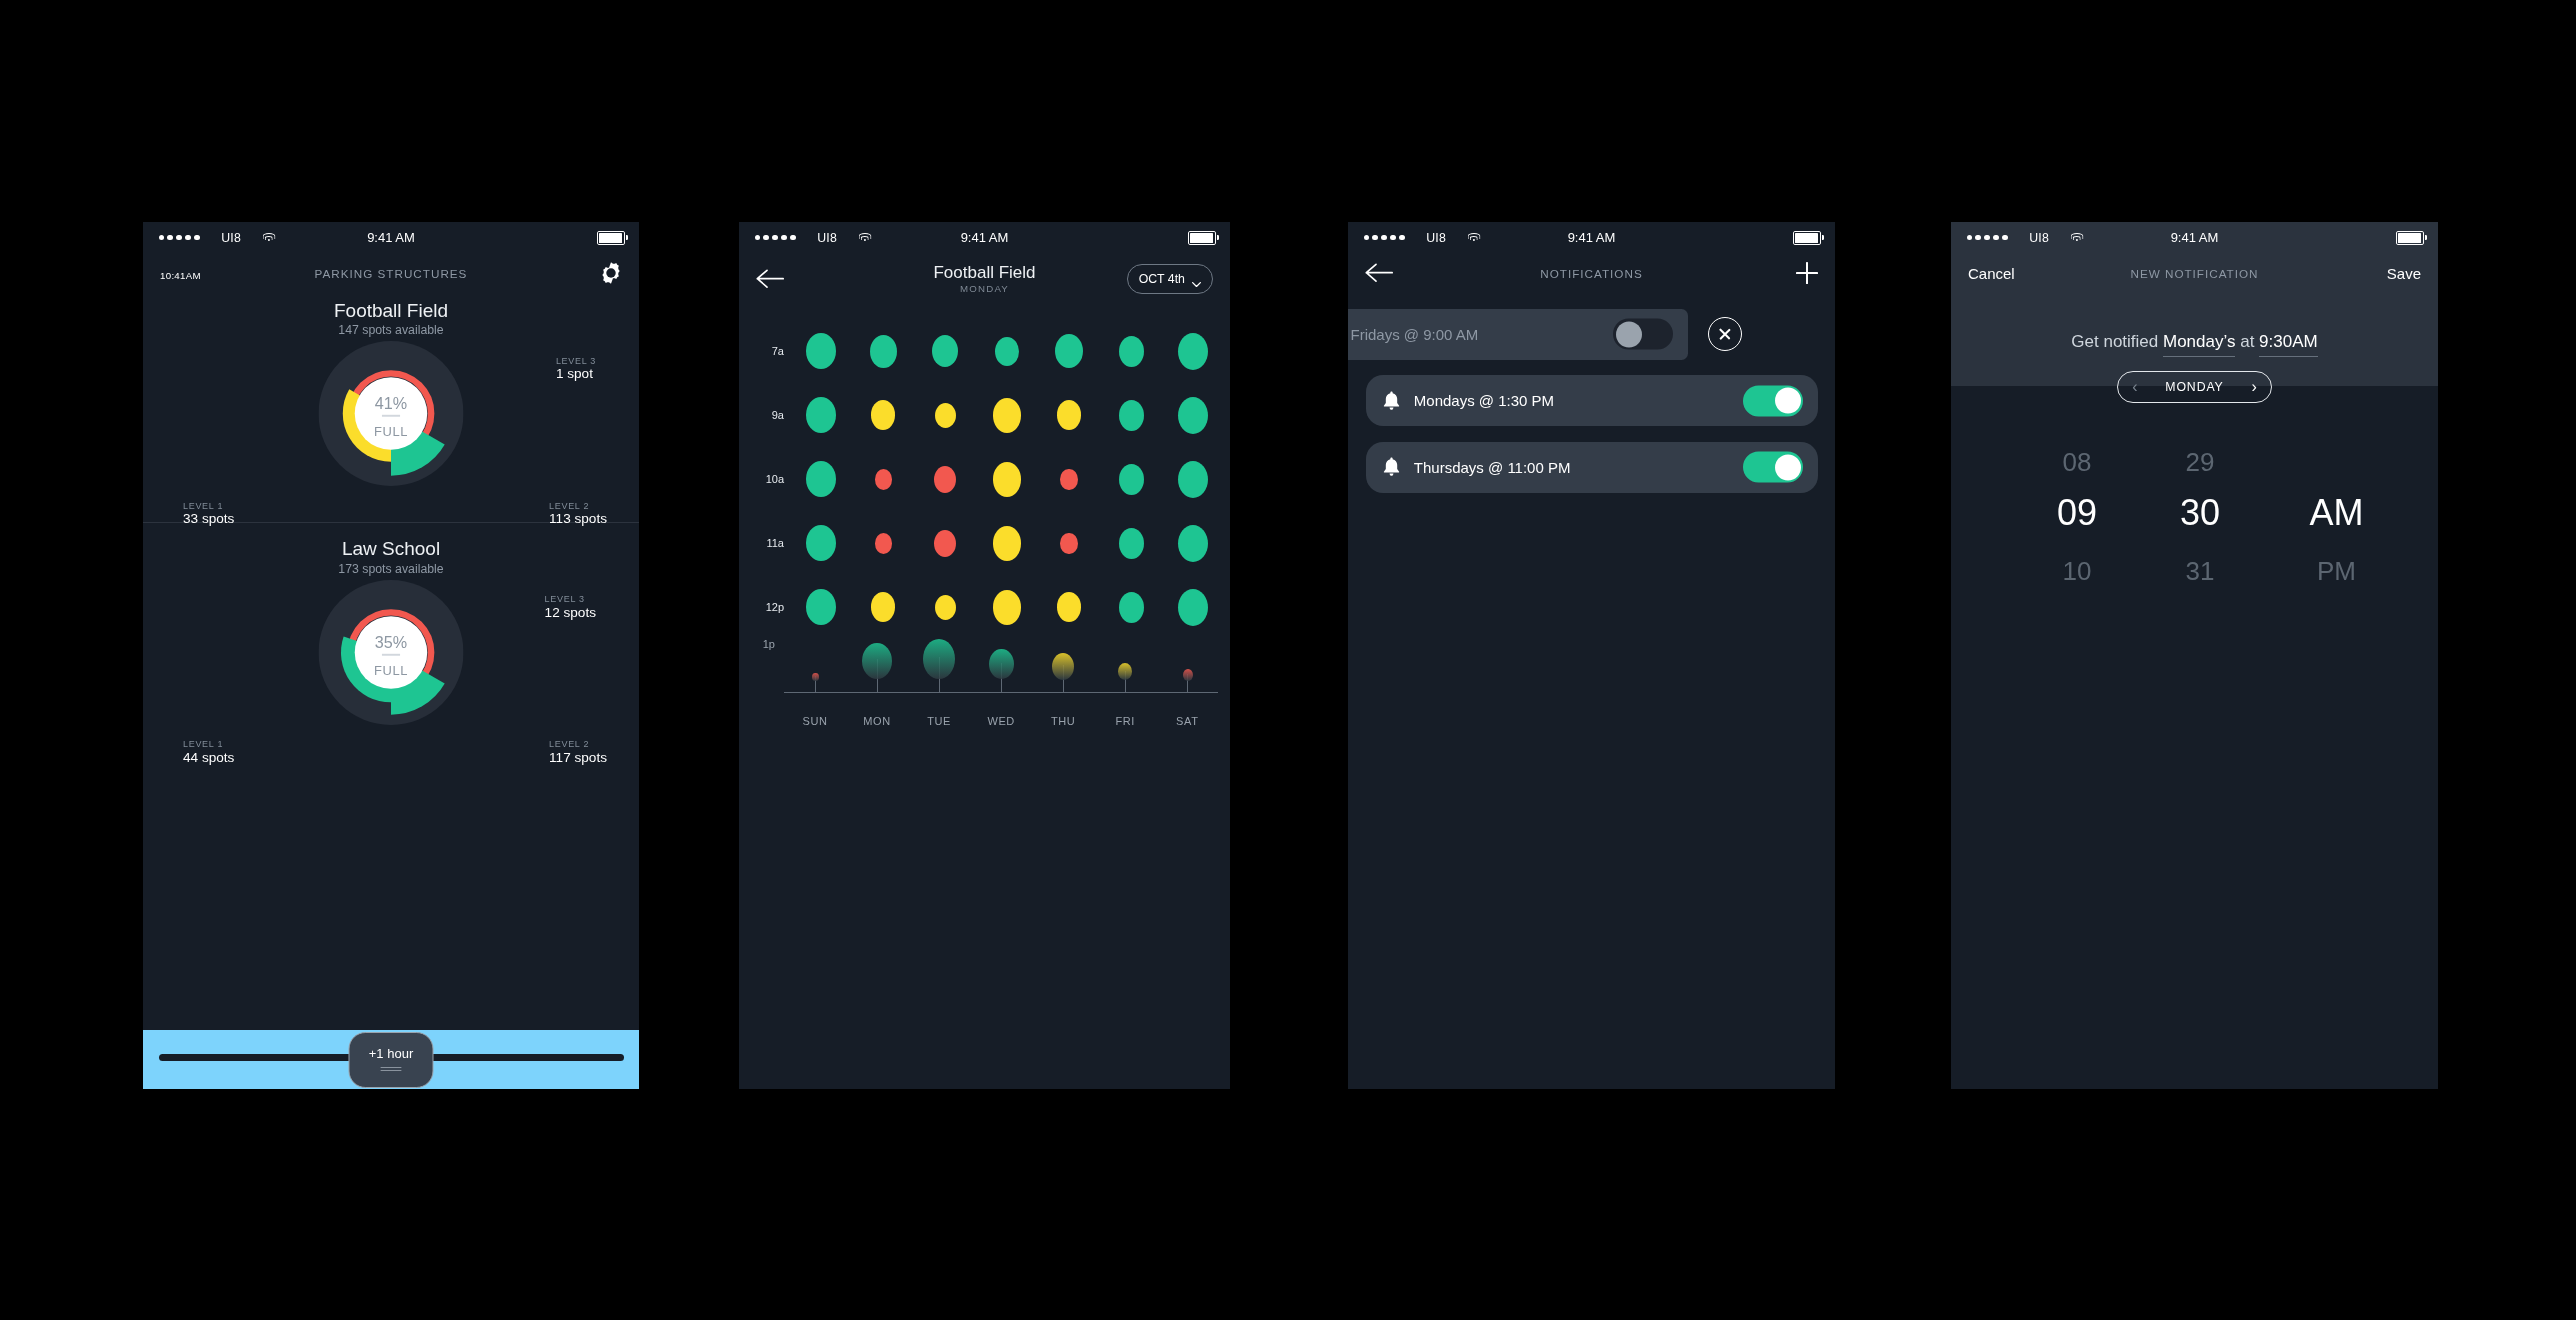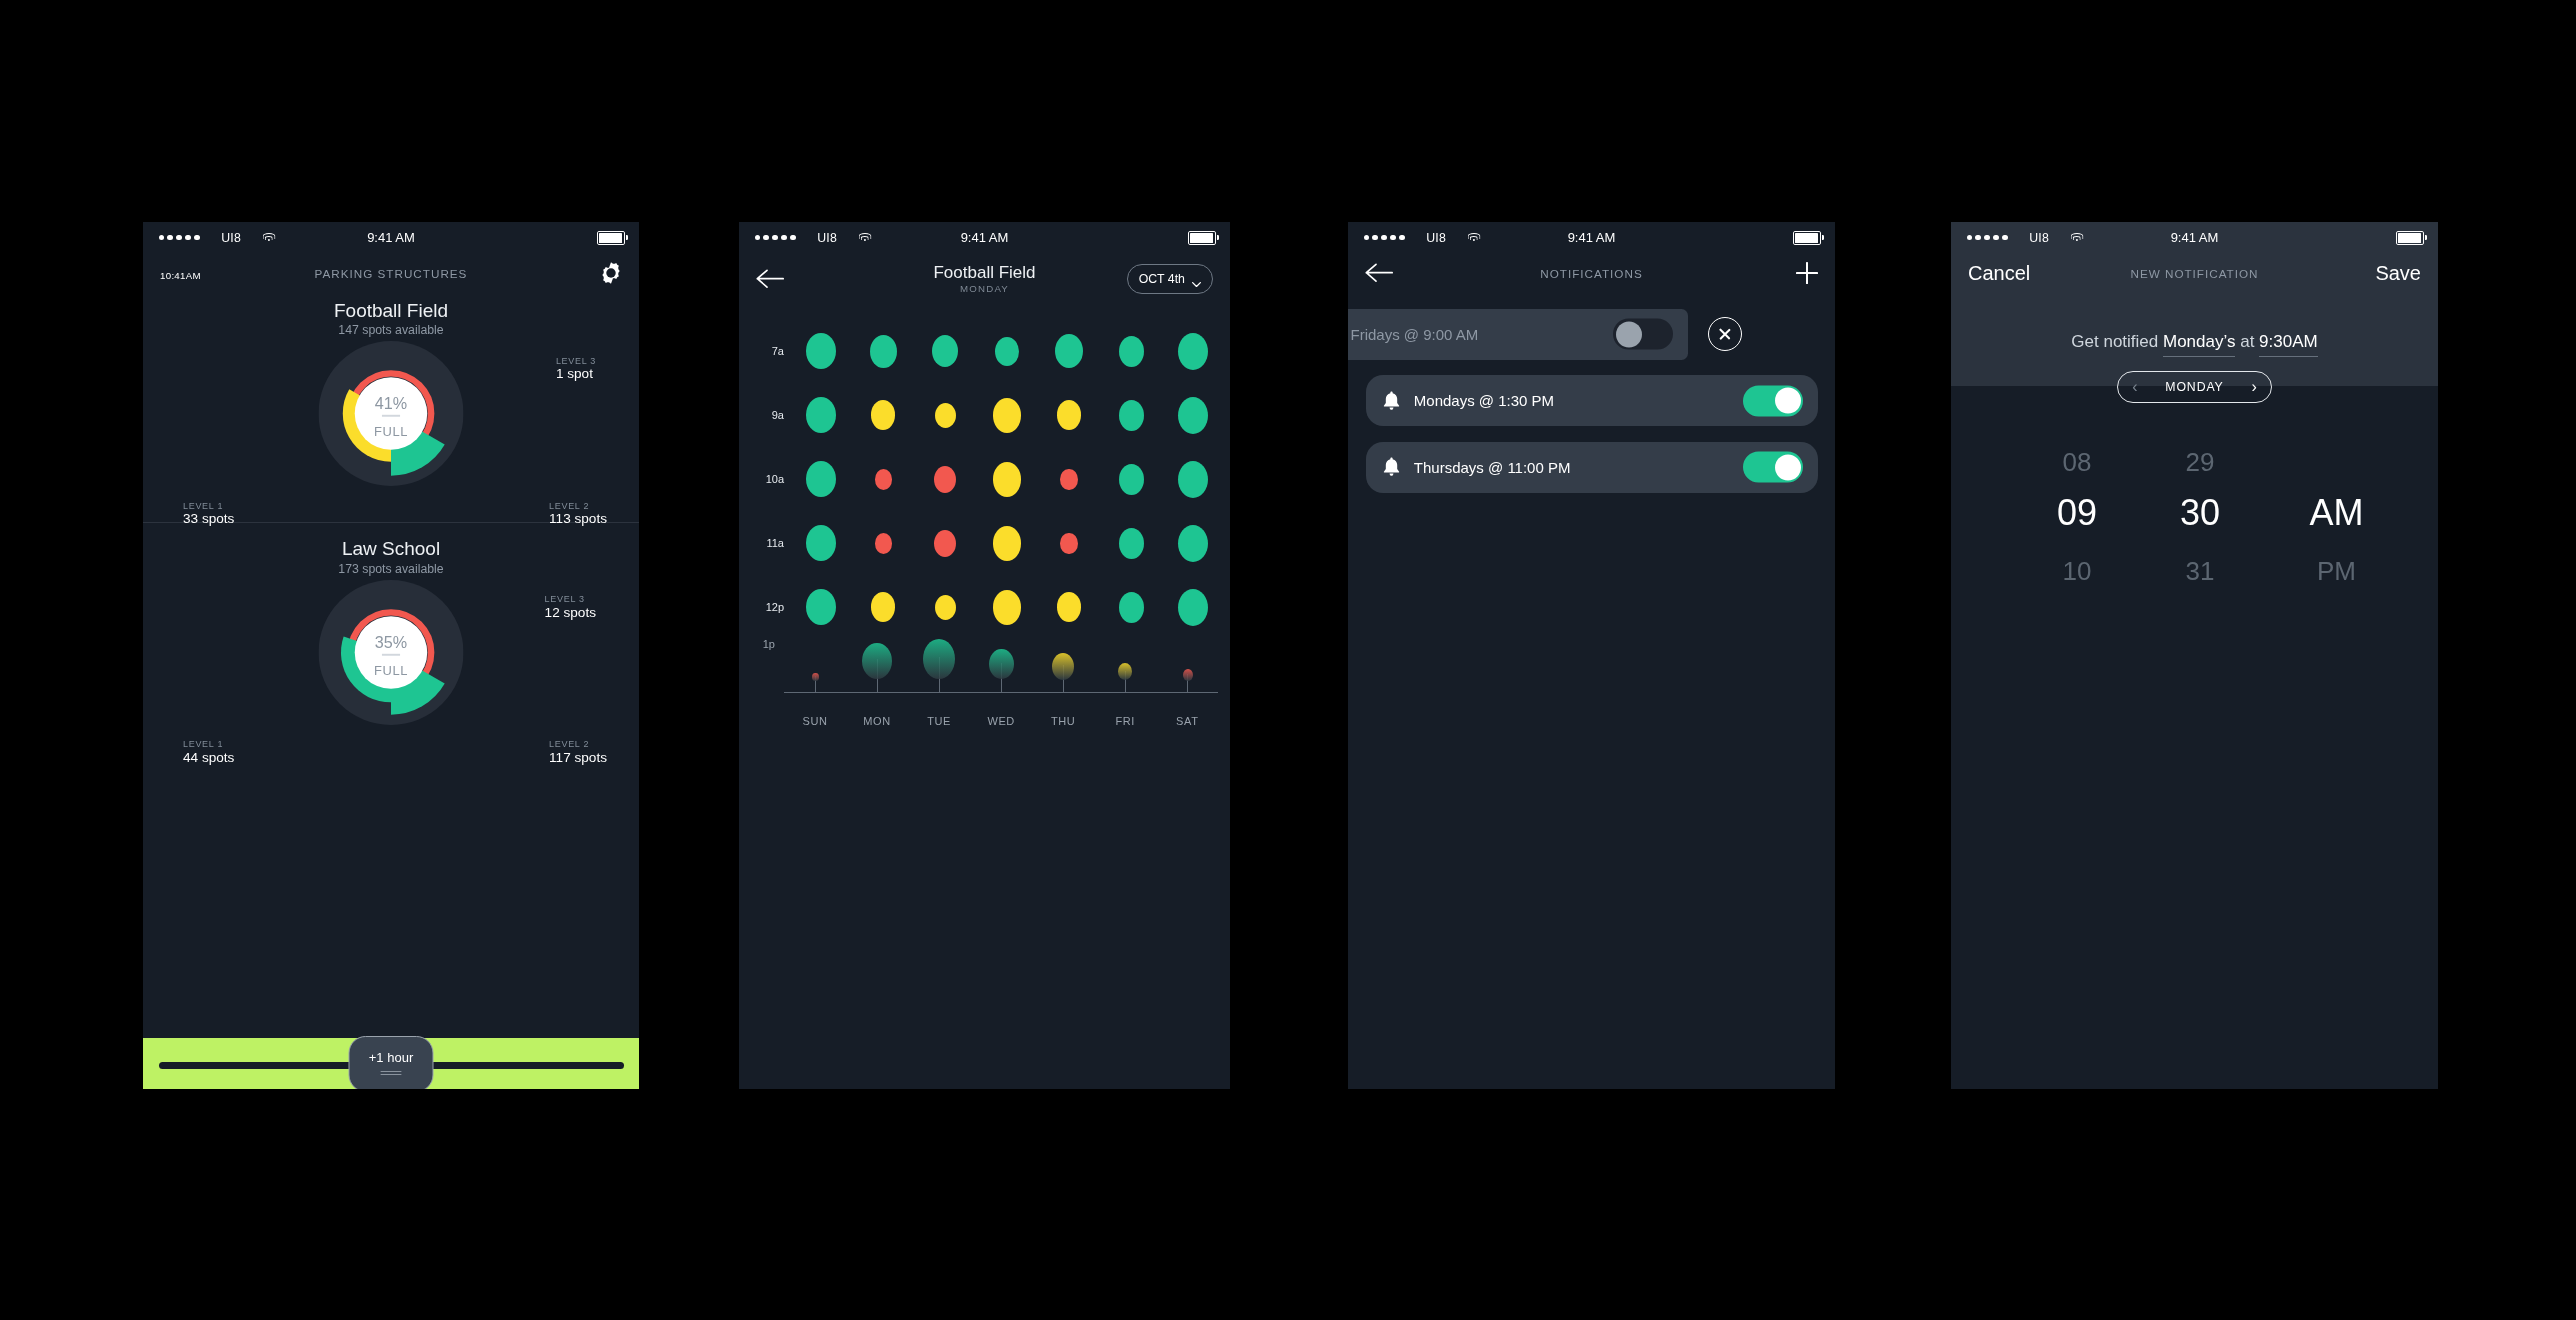--- a/index.html
+++ b/index.html
@@ -56,21 +56,21 @@
   .donut-wrap{position:relative;height:202px;margin-top:3.9px;}
   .donut{position:absolute;left:50%;top:0;transform:translateX(-50%);width:145px;height:145px;}
   .lvl{position:absolute;color:#fff;}
   .lvl .cap{color:#828d99;font-size:9px;letter-spacing:0.7px;display:block;}
   .lvl .val{font-size:13.6px;display:block;margin-top:0.6px;}
   .lvl3{right:43px;top:14.3px;text-align:left;}
   .lvl1{left:40px;bottom:17px;text-align:left;}
   .lvl2{right:32px;bottom:17px;text-align:left;}
   .divider{height:1.3px;background:#2c333e;margin:0;}
 
-  .slider-bar{position:absolute;left:0;right:0;bottom:0;height:51px;background:#bef264;}
+  .slider-bar{position:absolute;left:0;right:0;bottom:0;height:59px;background:#7dd3fc;}
   .slider-track{position:absolute;left:15.5px;right:15.5px;top:24px;height:7.1px;background:#161d27;border-radius:3.9px;}
   .slider-thumb{position:absolute;left:50%;top:50%;transform:translate(-50%,-50%);
      width:83px;height:54px;border:1px solid #9aa3ad;border-radius:17px;background:#394350;
      display:flex;flex-direction:column;align-items:center;justify-content:center;cursor:pointer;}
   .slider-thumb .txt{color:#fff;font-size:13px;}
   .grip{margin-top:4.5px;width:21px;}
   .grip i{display:block;height:1.3px;background:#8a939e;margin:1.9px 0;border-radius:0.6px;}
 
   
   .nav2-title{color:#eef1f4;font-size:17px;line-height:1.05;}
@@ -117,21 +117,21 @@
   .delbtn::after{transform:translate(-50%,-50%) rotate(-45deg);}
 
   .ncard{position:relative;margin:0 17.5px 15.5px 17.5px;height:51px;background:#343d49;border-radius:17px;
      display:flex;align-items:center;}
   .bell{width:17px;height:19.4px;margin-left:17px;}
   .ncard .ntext{color:#fff;font-size:15px;margin-left:14.3px;}
 
   
   .s4top{background:#2b333e;height:164px;position:relative;}
   .s4nav{height:40px;position:relative;display:flex;align-items:center;}
-  .s4btn{color:#fff;font-size:20px;cursor:pointer;}
+  .s4btn{color:#fff;font-size:15px;cursor:pointer;}
   .sentence{text-align:center;color:#cfd6dd;font-size:17px;margin-top:39px;}
   .sentence b{color:#fff;font-weight:400;border-bottom:1px solid #66707c;padding-bottom:5.2px;}
   .daypill{margin:19.4px auto 0 auto;width:155px;height:32px;border:1px solid #e4e8ec;border-radius:17px;
      display:flex;align-items:center;justify-content:space-between;padding:0 14.3px;box-sizing:border-box;cursor:pointer;}
   .daypill .lbl{color:#fff;font-size:12.3px;letter-spacing:0.9px;}
   .cv{font-size:16px;line-height:1;}
   .cv.dim{color:#7a848f;}
   .cv.bright{color:#fff;}
 
   .picker{position:relative;height:703px;}

